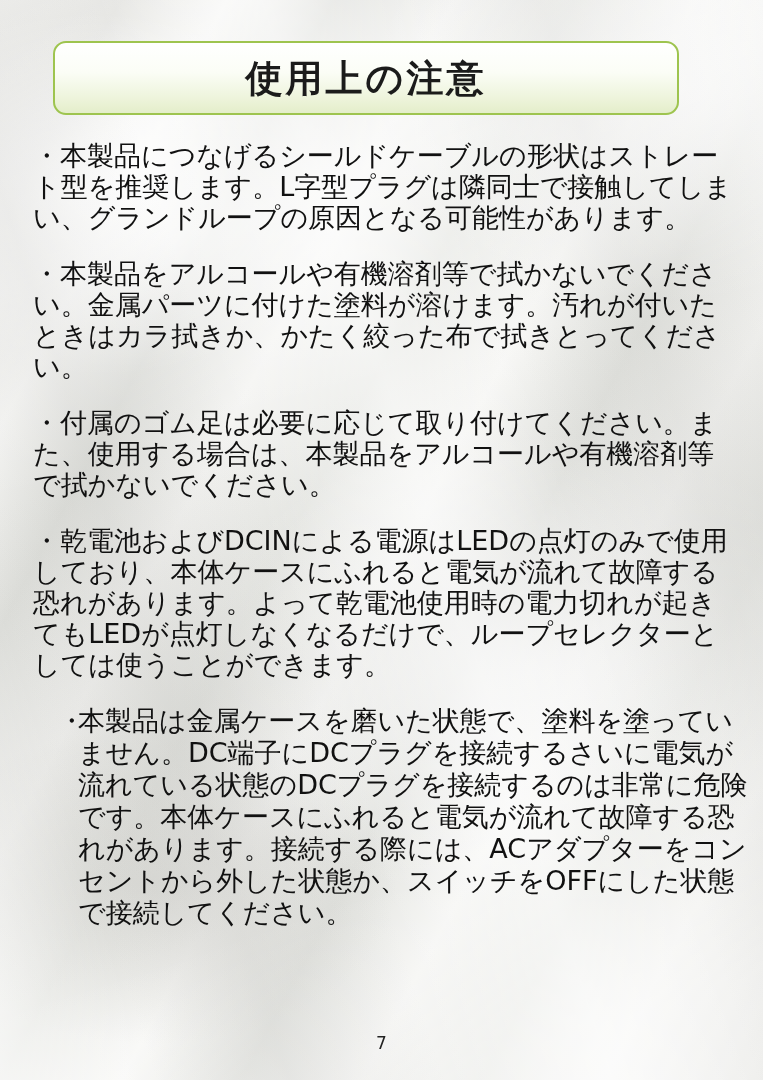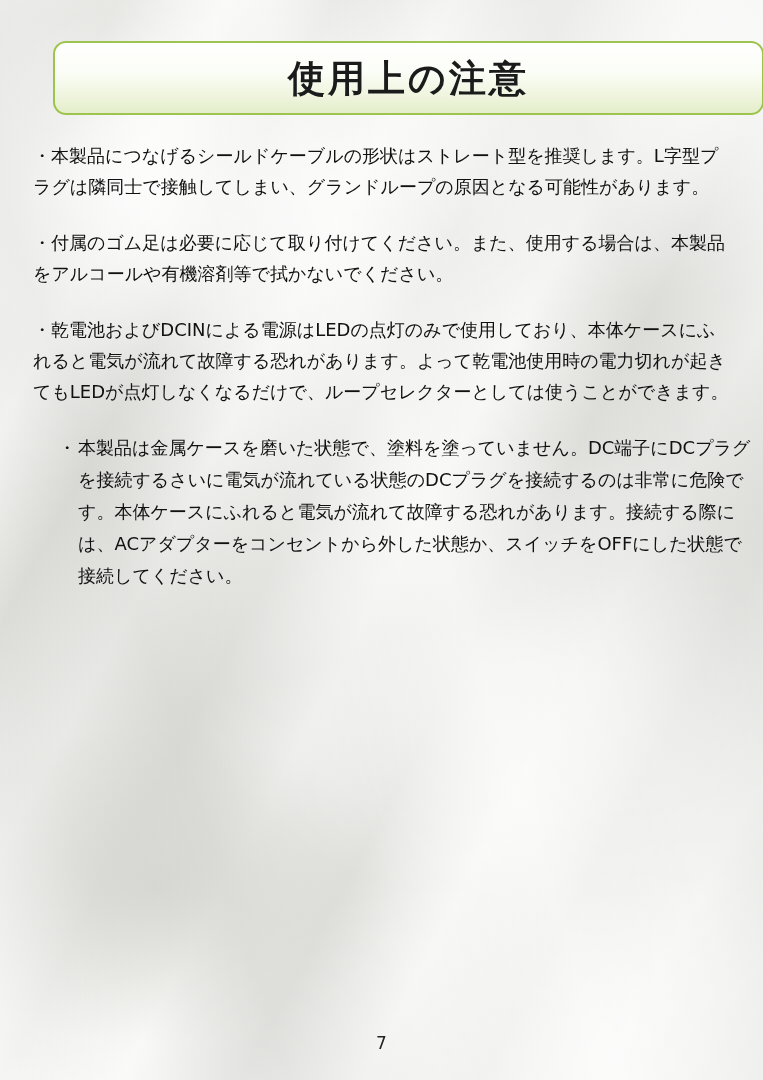--- a/index.html
+++ b/index.html
@@ -54,21 +54,21 @@
     width: 763px;
     height: 1080px;
     box-sizing: border-box;
   }
 
   
   .title-banner {
     position: absolute;
     left: 53px;
     top: 41px;
-    width: 711px;
+    width: 626px;
     height: 74px;
     box-sizing: border-box;
     border: 2px solid #9ec44f;
     border-radius: 13px;
     background: linear-gradient(180deg, #ffffff 0%, #fbfdf6 42%, #eef4dc 78%, #e4eeca 100%);
     display: flex;
     align-items: center;
     justify-content: center;
   }
   .title-text {
@@ -80,21 +80,21 @@
   }
 
   
   .body-block {
     position: absolute;
     left: 33px;
     top: 140px;
     width: 700px;
   }
   .para {
-    font-size: 18px;
+    font-size: 27px;
     line-height: 31px;
     color: #111111;
     margin: 0 0 25px 0;
     letter-spacing: 0px;
     text-align: left;
   }
   .para.last {
     margin-left: 25px;
     width: 675px;
     margin-bottom: 0;
@@ -126,20 +126,21 @@
 <div class="page"></div>
 
 <div class="content">
 
   <div class="title-banner">
     <div class="title-text">使用上の注意</div>
   </div>
 
   <div class="body-block">
     <p class="para">・本製品につなげるシールドケーブルの形状はストレート型を推奨します。L字型プラグは隣同士で接触してしまい、グランドループの原因となる可能性があります。</p>
+    <p class="para">・本製品をアルコールや有機溶剤等で拭かないでください。金属パーツに付けた塗料が溶けます。汚れが付いたときはカラ拭きか、かたく絞った布で拭きとってください。</p>
     <p class="para">・付属のゴム足は必要に応じて取り付けてください。また、使用する場合は、本製品をアルコールや有機溶剤等で拭かないでください。</p>
     <p class="para">・乾電池およびDCINによる電源はLEDの点灯のみで使用しており、本体ケースにふれると電気が流れて故障する恐れがあります。よって乾電池使用時の電力切れが起きてもLEDが点灯しなくなるだけで、ループセレクターとしては使うことができます。</p>
     <p class="para last">
       <span class="bullet">・</span>
       <span>本製品は金属ケースを磨いた状態で、塗料を塗っていません。DC端子にDCプラグを接続するさいに電気が流れている状態のDCプラグを接続するのは非常に危険です。本体ケースにふれると電気が流れて故障する恐れがあります。接続する際には、ACアダプターをコンセントから外した状態か、スイッチをOFFにした状態で接続してください。</span>
     </p>
   </div>
 
   <div class="page-number">7</div>
 

